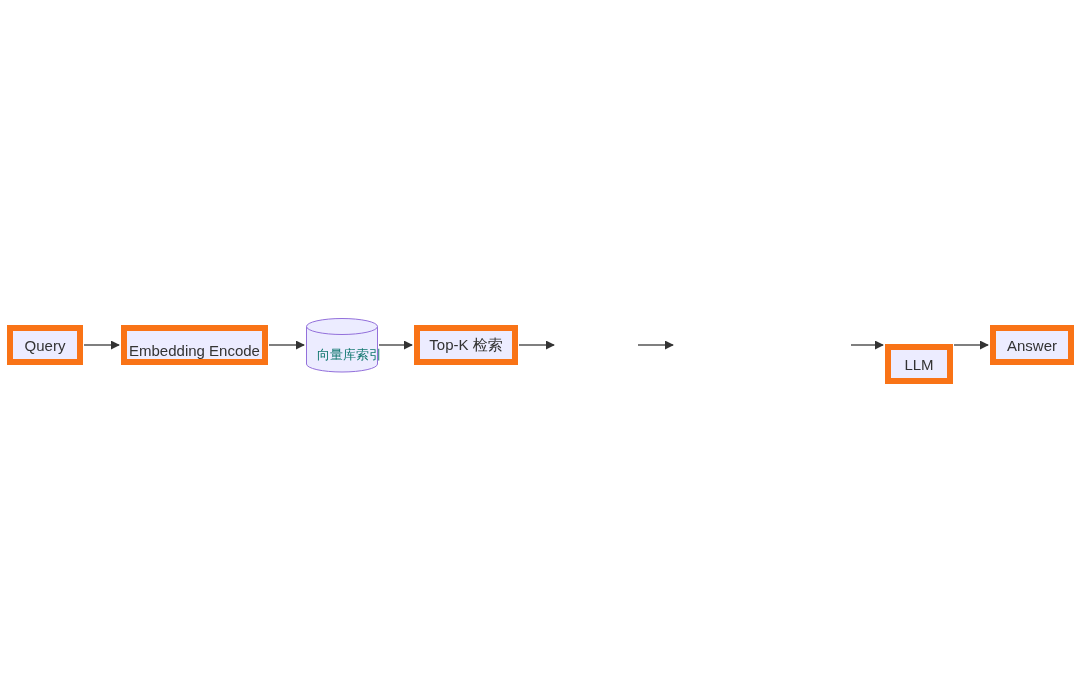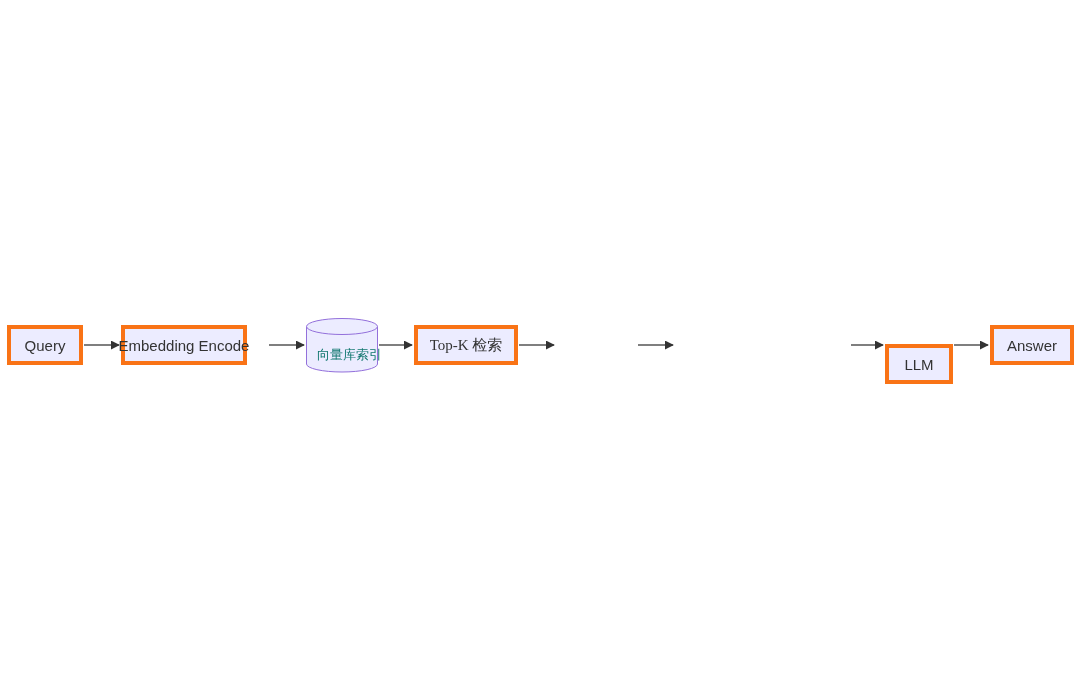--- a/index.html
+++ b/index.html
@@ -22,33 +22,33 @@
     width: 1080px;
     height: 690px;
   }
   .node {
     position: absolute;
     box-sizing: border-box;
     display: flex;
     align-items: center;
     justify-content: center;
     background: #ECECFF;
-    border: 4px solid #f97316;
+    border: 6px solid #f97316;
     color: #333333;
     font-size: 15px;
     white-space: nowrap;
   }
   .node .label {
     display: block;
     text-align: center;
   }
   
   #n-query    { left:   7px; top: 325px; width:  76px; height: 40px; }
-  #n-embed    { left: 121px; top: 325px; width: 126px; height: 40px; }
-  #n-topk     { left: 414px; top: 325px; width: 104px; height: 40px; font-family: Liberation Serif, serif; }
+  #n-embed    { left: 121px; top: 325px; width: 147px; height: 40px; align-items: flex-end; }
+  #n-topk     { left: 414px; top: 325px; width: 104px; height: 40px; }
   #n-rerank   { left: 556px; top: 325px; width:  81px; height: 40px; }
   #n-prompt   { left: 675px; top: 325px; width: 175px; height: 40px; }
   #n-llm      { left: 885px; top: 325px; width:  68px; height: 40px; margin-top: 19px; }
   #n-answer   { left: 990px; top: 325px; width:  84px; height: 40px; }
   
   #n-vectordb {
     left: 306px; top: 318px; width: 72px; height: 55px;
     background: transparent;
     border: none;
   }

